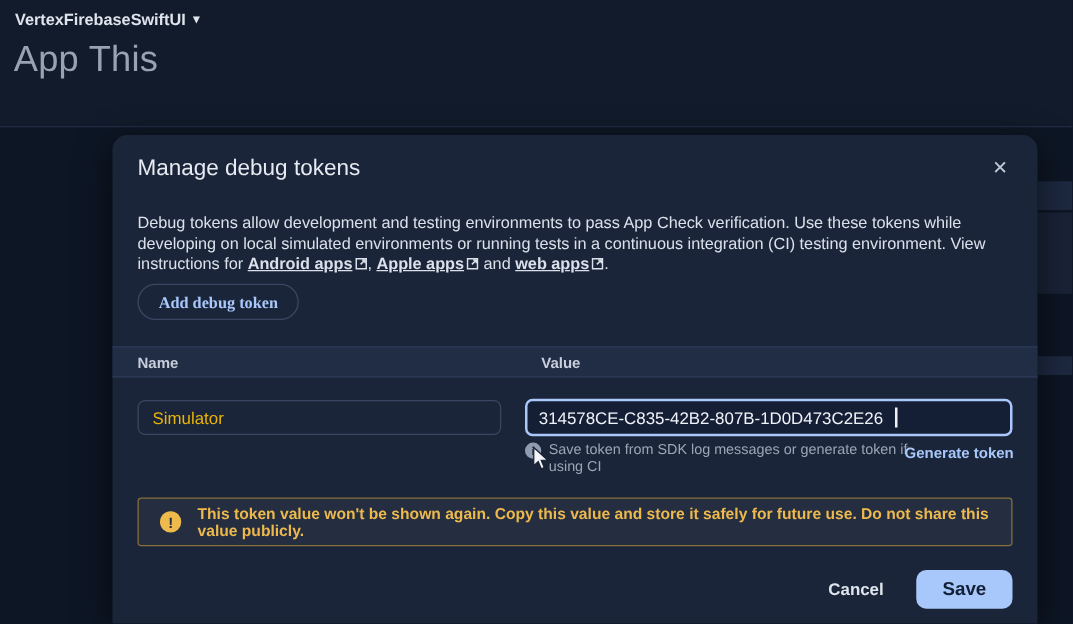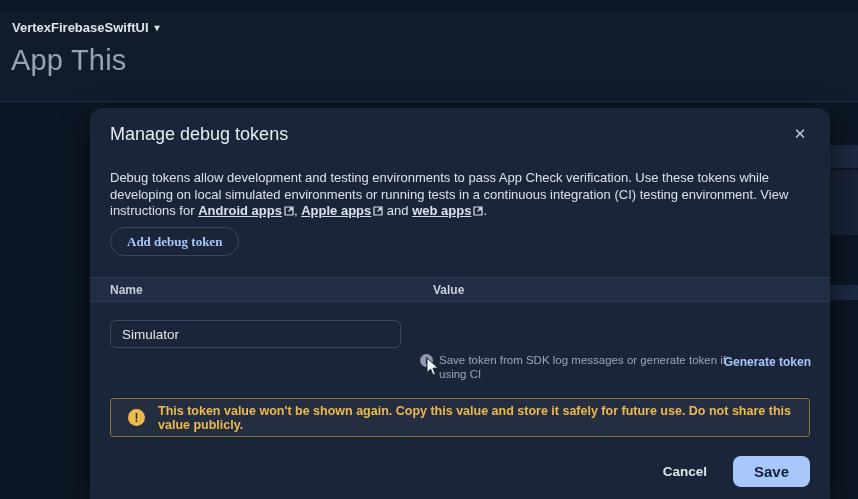--- a/index.html
+++ b/index.html
@@ -1,21 +1,21 @@
 <!DOCTYPE html>
 <html><head>
 <meta charset="utf-8">
 <style>
   * { margin:0; padding:0; box-sizing:border-box; }
   html,body { width:858px; height:499px; overflow:hidden; background:#0e1726; }
   body { font-family:"Liberation Sans", sans-serif; }
   #stage { position:relative; width:858px; height:499px; background:#0e1726; }
 
   
-  .topbar { position:absolute; left:0; top:12px; width:858px; height:103px; background:#111b2b; }
+  .topbar { position:absolute; left:0; top:0; width:858px; height:103px; background:#111b2b; }
   .project-selector { position:absolute; left:12px; top:8px; display:flex; align-items:center; gap:6px;
       color:#dfe4ec; font-size:13px; font-weight:bold; cursor:pointer; }
   .caret-down { font-size:10px; color:#dfe4ec; line-height:1; }
   .page-title { position:absolute; left:11px; top:32px; font-size:29px; color:#98a2b3; letter-spacing:.2px; }
   .tabs { position:absolute; left:12px; top:78px; display:flex; gap:24px; }
   .tab { font-size:13.5px; color:#97a0b0; font-weight:bold; padding-bottom:12px; position:relative; cursor:pointer; }
   .tab.active { color:#cfd8e6; }
   .tab.active .tab-underline { position:absolute; left:0; right:0; bottom:0; height:4px;
       border-radius:4px 4px 0 0; background:#8194b8; }
   .tabs-divider { position:absolute; left:0; top:101px; width:858px; height:1px; background:#26314a; }
@@ -40,21 +40,21 @@
       background:transparent; color:#a9c7fb; font-size:13px; font-weight:bold; cursor:pointer;
       font-family:Liberation Serif, serif; }
 
   .table-head { position:absolute; left:0; top:169px; width:740px; height:25px; background:#212d44;
       border-top:1px solid #2c3a55; border-bottom:1px solid #2c3a55; }
   .th { position:absolute; top:5px; font-size:12px; font-weight:bold; color:#c7cfdc; }
   .th-name { left:20px; }
   .th-value { left:343px; }
 
   .name-input { position:absolute; left:20px; top:212px; width:291px; height:28px;
-      background:transparent; border:1px solid #3a4763; border-radius:6px; color:#e5e5e5;
+      background:transparent; border:1px solid #3a4763; border-radius:6px; color:#eab308;
       font-size:13.5px; padding:0 11px; font-family:"Liberation Sans", sans-serif; outline:none; }
   .value-wrap { position:absolute; left:330px; top:211px; width:390px; height:30px; }
   .value-input { width:390px; height:30px; background:#141f36; border:2px solid #aac7fb;
       border-radius:6px; color:#f0f3f8; font-size:13.5px; padding:0 9px;
       font-family:"Liberation Sans", sans-serif; outline:none; }
   .text-caret { position:absolute; left:296px; top:7px; width:1.5px; height:16px; background:#eef2f8; }
 
   .helper-row { position:absolute; left:330px; top:245px; width:390px; display:flex; align-items:flex-start; gap:6px; }
   .info-icon { width:13px; height:13px; border-radius:50%; background:#8f9bb0; color:#1b2539;
       font-size:9px; font-weight:bold; display:flex; align-items:center; justify-content:center; flex:0 0 auto; margin-top:1px; }
@@ -116,20 +116,24 @@
 
     <button class="add-btn">Add debug token</button>
 
     <div class="table-head">
       <span class="th th-name">Name</span>
       <span class="th th-value">Value</span>
     </div>
 
     <input class="name-input" type="text" value="Simulator" style="">
 
+    <div class="value-wrap">
+      <input class="value-input" type="text" value="314578CE-C835-42B2-807B-1D0D473C2E26" style="">
+      <span class="text-caret"></span>
+    </div>
 
     <div class="helper-row">
       <span class="info-icon">i</span>
       <span class="helper-text">Save token from SDK log messages or generate token if using CI</span>
     </div>
     <span class="generate-link">Generate token</span>
 
     <div class="warn-banner">
       <span class="warn-icon">!</span>
       <span class="warn-text">This token value won't be shown again. Copy this value and store it safely for future use. Do not share this value publicly.</span>

